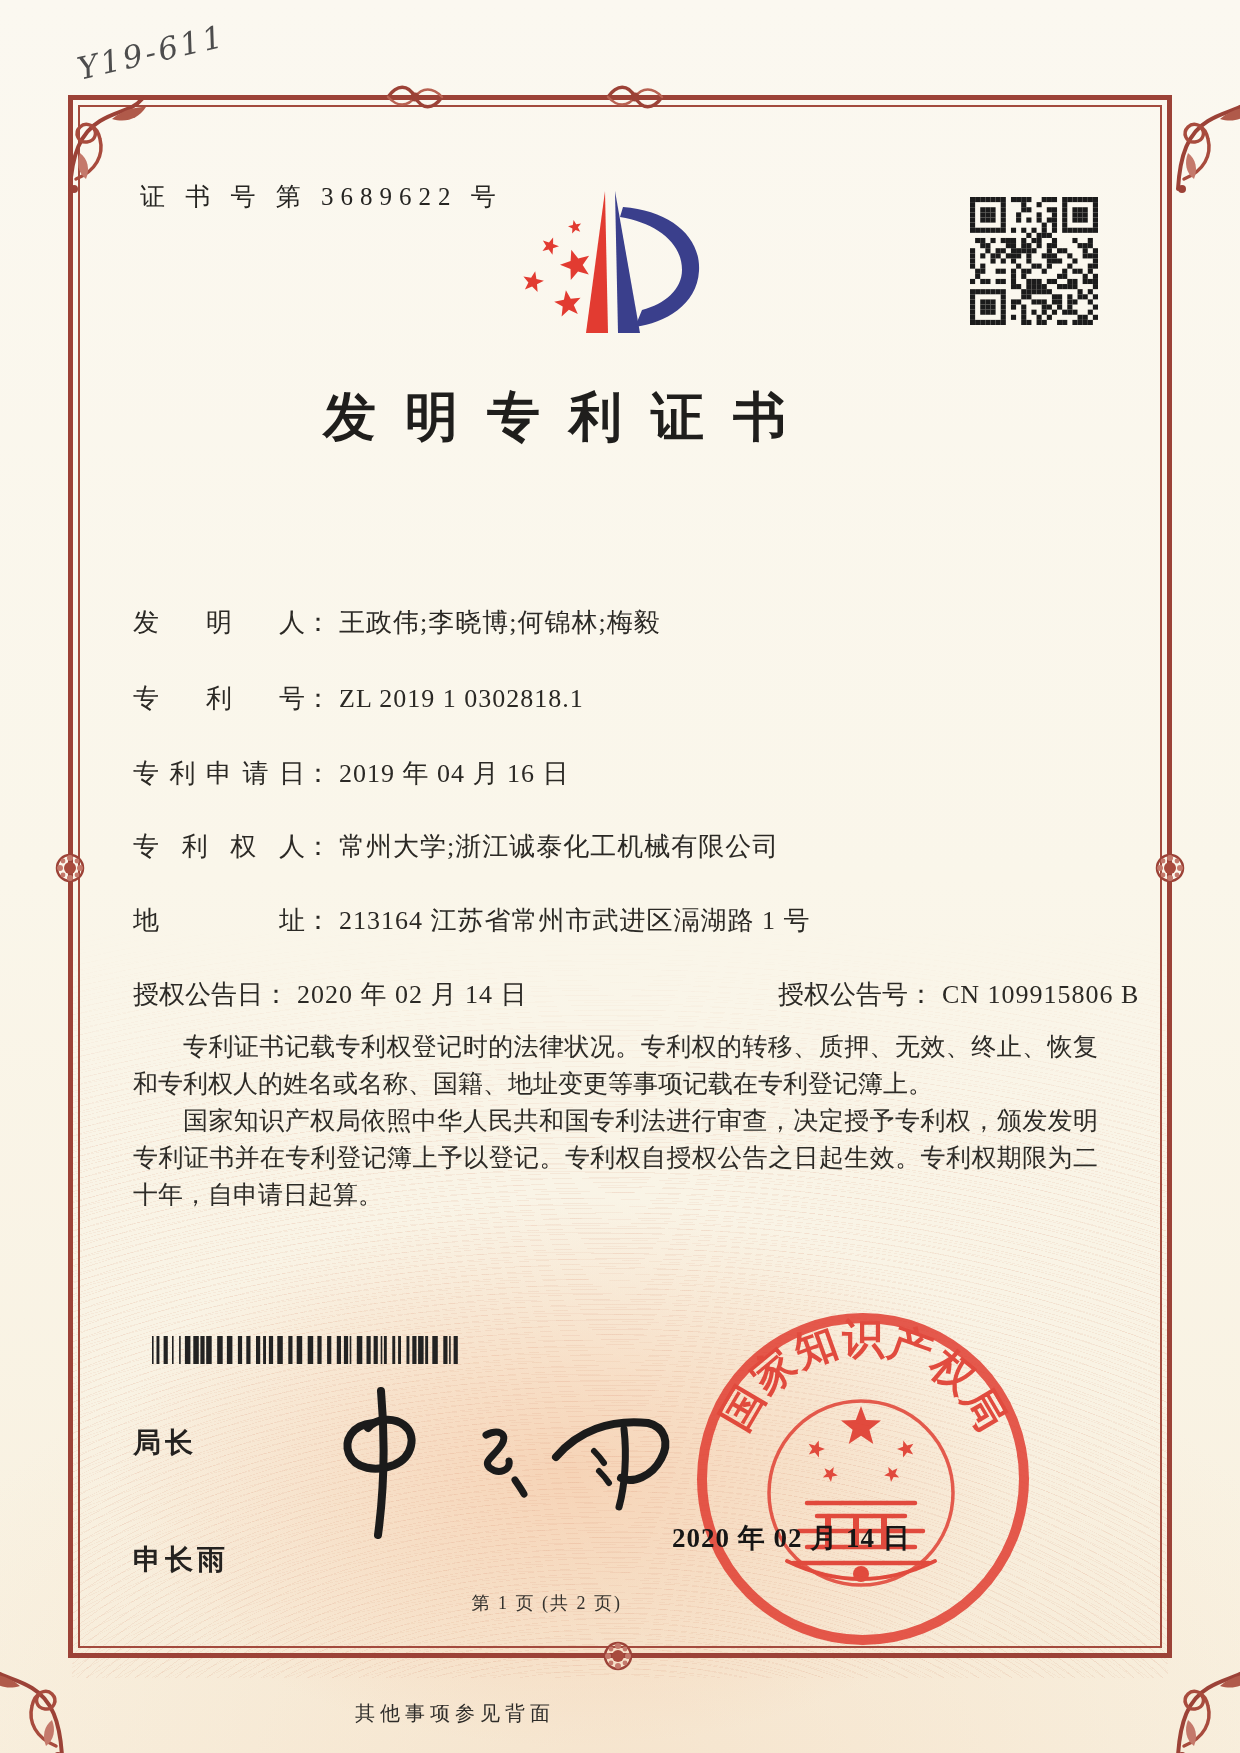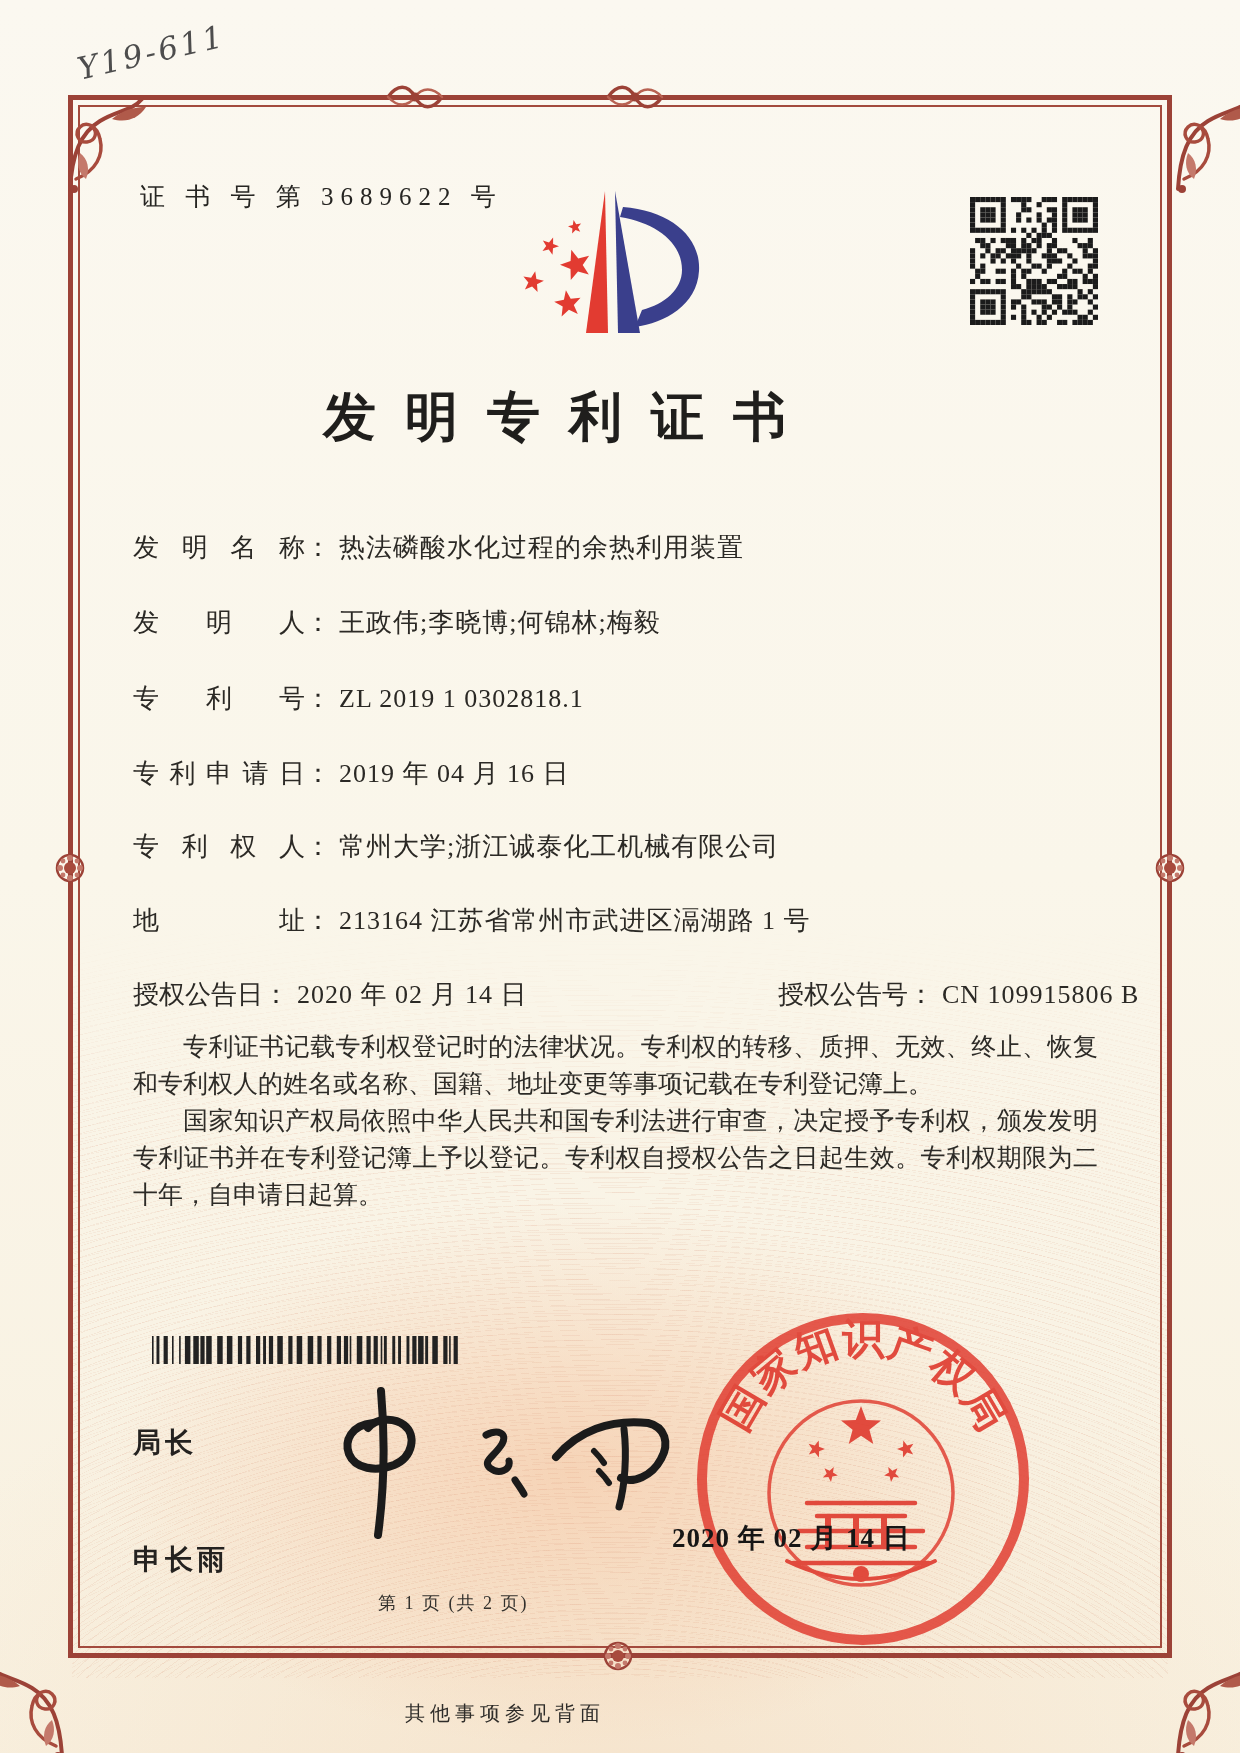--- a/index.html
+++ b/index.html
@@ -64,25 +64,25 @@
     position:absolute; left:133px; top:1541px; font-size:28px; font-weight:700;
     font-family:Liberation Mono, monospace; color:#242220; letter-spacing:4px;text-align:right;
   }
   .signature{position:absolute; left:318px; top:1383px; width:370px; height:168px;}
   .seal{position:absolute; left:695px; top:1311px; width:336px; height:336px; opacity:.9;}
   .seal-date{
     position:absolute; left:672px; top:1520px; font-size:27px; font-weight:600;
     color:#161616; letter-spacing:1px; z-index:5;
   }
   .page-num{
-    position:absolute; left:378px; top:1591px; width:244px; text-align:left;
+    position:absolute; left:378px; top:1591px; width:244px; text-align:right;
     font-size:18px; color:#33312d; letter-spacing:2px;
   }
   .back-note{
-    position:absolute; left:355px; top:1700px; width:300px; text-align:center;
+    position:absolute; left:355px; top:1700px; width:300px; text-align:left;
     font-size:20px; color:#2e2c29; letter-spacing:5px;
   }
 </style>
 </head>
 <body>
 
 <div class="page">
 
   <div class="waves"></div>
 
@@ -454,23 +454,20 @@
         <rect x="92.16" y="122.88" width="5.12" height="5.12"></rect>
         <rect x="102.40" y="122.88" width="5.12" height="5.12"></rect>
         <rect x="107.52" y="122.88" width="5.12" height="5.12"></rect>
         <rect x="112.64" y="122.88" width="5.12" height="5.12"></rect>
         <rect x="117.76" y="122.88" width="5.12" height="5.12"></rect>
       </g>
   </svg>
 
   <div class="title">发明专利证书</div>
 
-  <div class="field-row" style="top:530px">
-    <span class="field-label">发明名称</span><span class="colon">：</span><span class="field-value">热法磷酸水化过程的余热利用装置</span>
-  </div>
   <div class="field-row" style="top:605px">
     <span class="field-label">发明人</span><span class="colon">：</span><span class="field-value">王政伟;李晓博;何锦林;梅毅</span>
   </div>
   <div class="field-row" style="top:681px">
     <span class="field-label">专利号</span><span class="colon">：</span><span class="field-value">ZL 2019 1 0302818.1</span>
   </div>
   <div class="field-row" style="top:756px">
     <span class="field-label">专利申请日</span><span class="colon">：</span><span class="field-value">2019 年 04 月 16 日</span>
   </div>
   <div class="field-row" style="top:829px">

